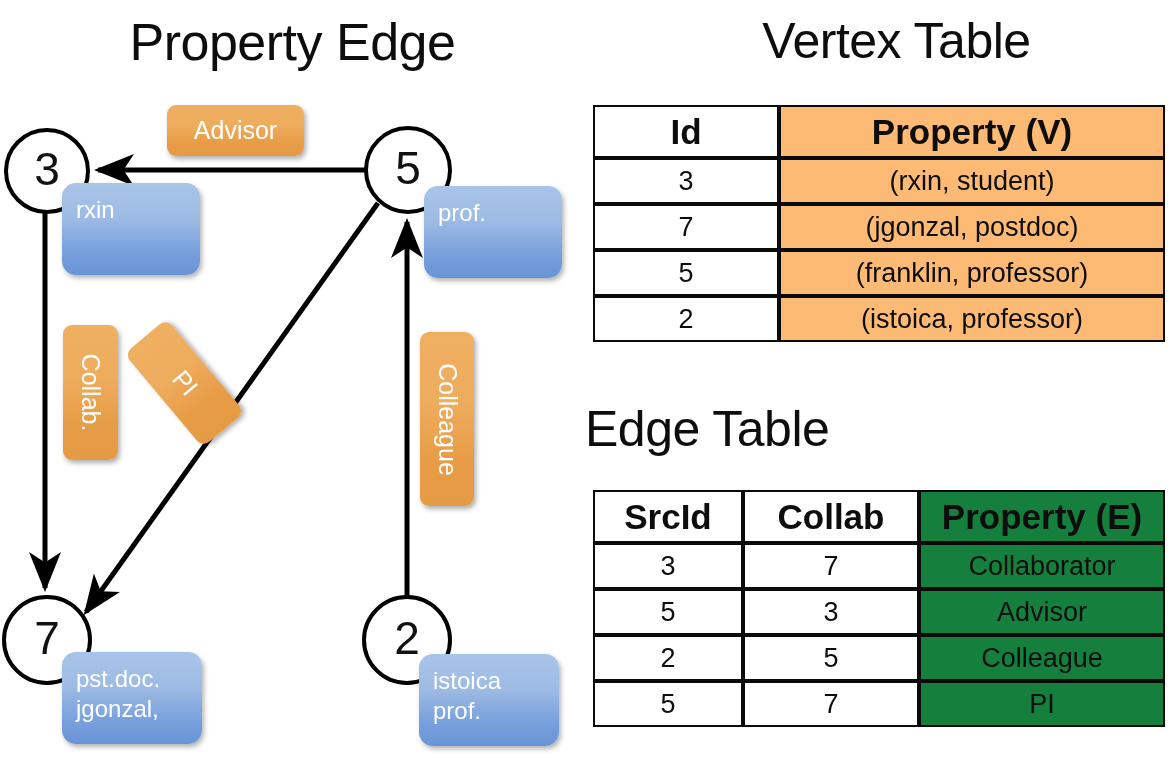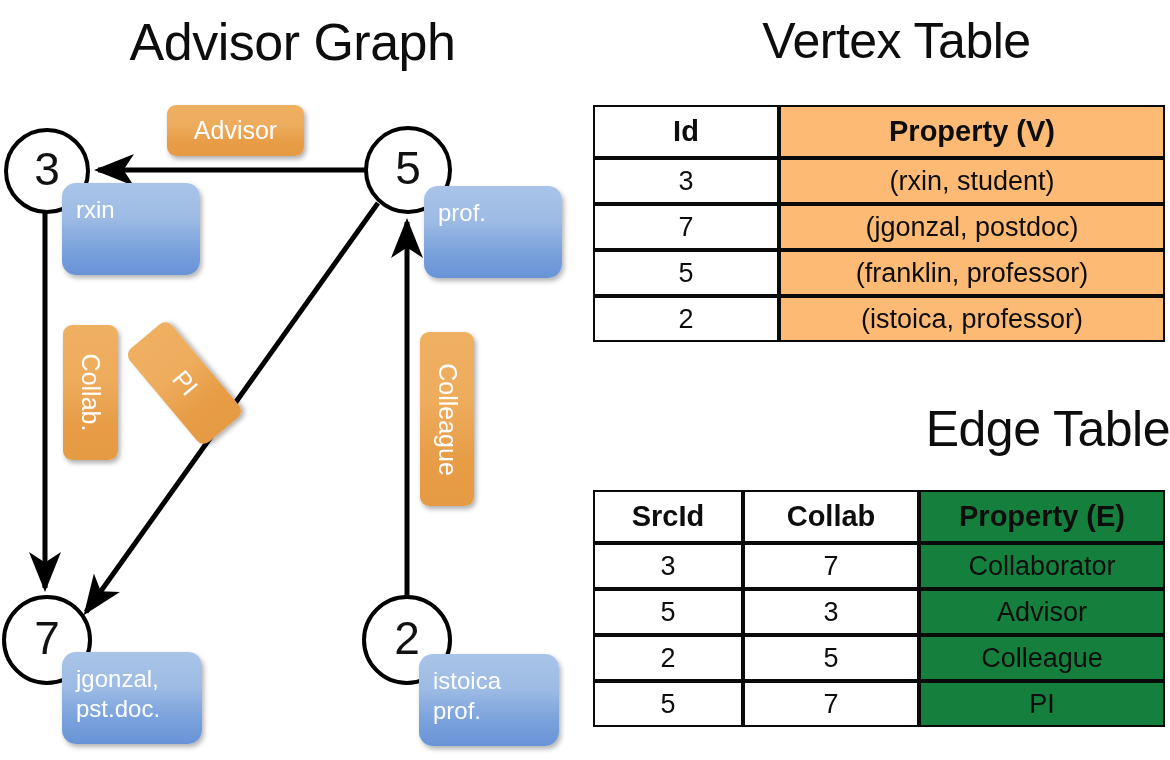--- a/index.html
+++ b/index.html
@@ -32,21 +32,21 @@
     line-height: 60px;
   }
   #title-vertex-table {
     left: 604px; top: 12px; width: 585px;
     text-align: center;
     font-size: 50px;
     line-height: 58px;
   }
   #title-edge-table {
     left: 585px; top: 400px; width: 585px;
-    text-align: right;
+    text-align: left;
     font-size: 50px;
     line-height: 58px;
   }
 
   
   #graph-panel {
     position: absolute;
     left: 0; top: 0;
     width: 585px; height: 760px;
   }
@@ -119,40 +119,40 @@
     font-weight: 300;
     font-size: 27px;
     color: #0d0d0d;
     padding: 0;
     height: 46px;
     box-sizing: border-box;
     font-family: "Liberation Sans", sans-serif;
   }
   .data-table th {
     font-weight: 700;
-    font-size: 29px;
+    font-size: 35px;
     height: 53px;
   }
   .cell-white { background: #ffffff; }
   .cell-blue  { background: #fdba74; }
   .cell-orange{ background: #15803d; }
 
   #vertex-table { left: 593px; top: 105px; width: 572px; }
   #vertex-table col.c-id   { width: 186px; }
   #vertex-table col.c-prop { width: 386px; }
 
   #edge-table { left: 593px; top: 490px; width: 572px; }
   #edge-table col.c-src { width: 150px; }
   #edge-table col.c-dst { width: 176px; }
   #edge-table col.c-prp { width: 246px; }
 </style>
 </head>
 <body>
 
-<div class="title" id="title-property-graph">Advisor Graph</div>
+<div class="title" id="title-property-graph">Property Edge</div>
 <div class="title" id="title-vertex-table">Vertex Table</div>
 <div class="title" id="title-edge-table">Edge Table</div>
 
 <div id="graph-panel">
 
   <svg id="graph-edges" viewBox="0 0 585 760" xmlns="http://www.w3.org/2000/svg">
     <defs>
       <marker id="arrowhead" markerWidth="9" markerHeight="9" refX="7.2" refY="3.2" orient="auto" markerUnits="strokeWidth">
         <path d="M0,0 L8,3.2 L0,6.4 L2.1,3.2 z" fill="#000"></path>
       </marker>
@@ -180,22 +180,22 @@
     <span>2</span>
   </div>
 
   <div class="prop-box" style="left:62px; top:183px; width:138px; height:92px;">
     <span class="line">rxin</span>
   </div>
   <div class="prop-box" style="left:424px; top:186px; width:138px; height:92px;">
     <span class="line">prof.</span>
   </div>
   <div class="prop-box" style="left:62px; top:652px; width:140px; height:92px;">
+    <span class="line">pst.doc.</span>
     <span class="line">jgonzal,</span>
-    <span class="line">pst.doc.</span>
   </div>
   <div class="prop-box" style="left:419px; top:654px; width:140px; height:92px;">
     <span class="line">istoica</span>
     <span class="line">prof.</span>
   </div>
 
   <div class="edge-label" style="left:167px; top:105px; width:137px; height:51px;">
     <span>Advisor</span>
   </div>
 

